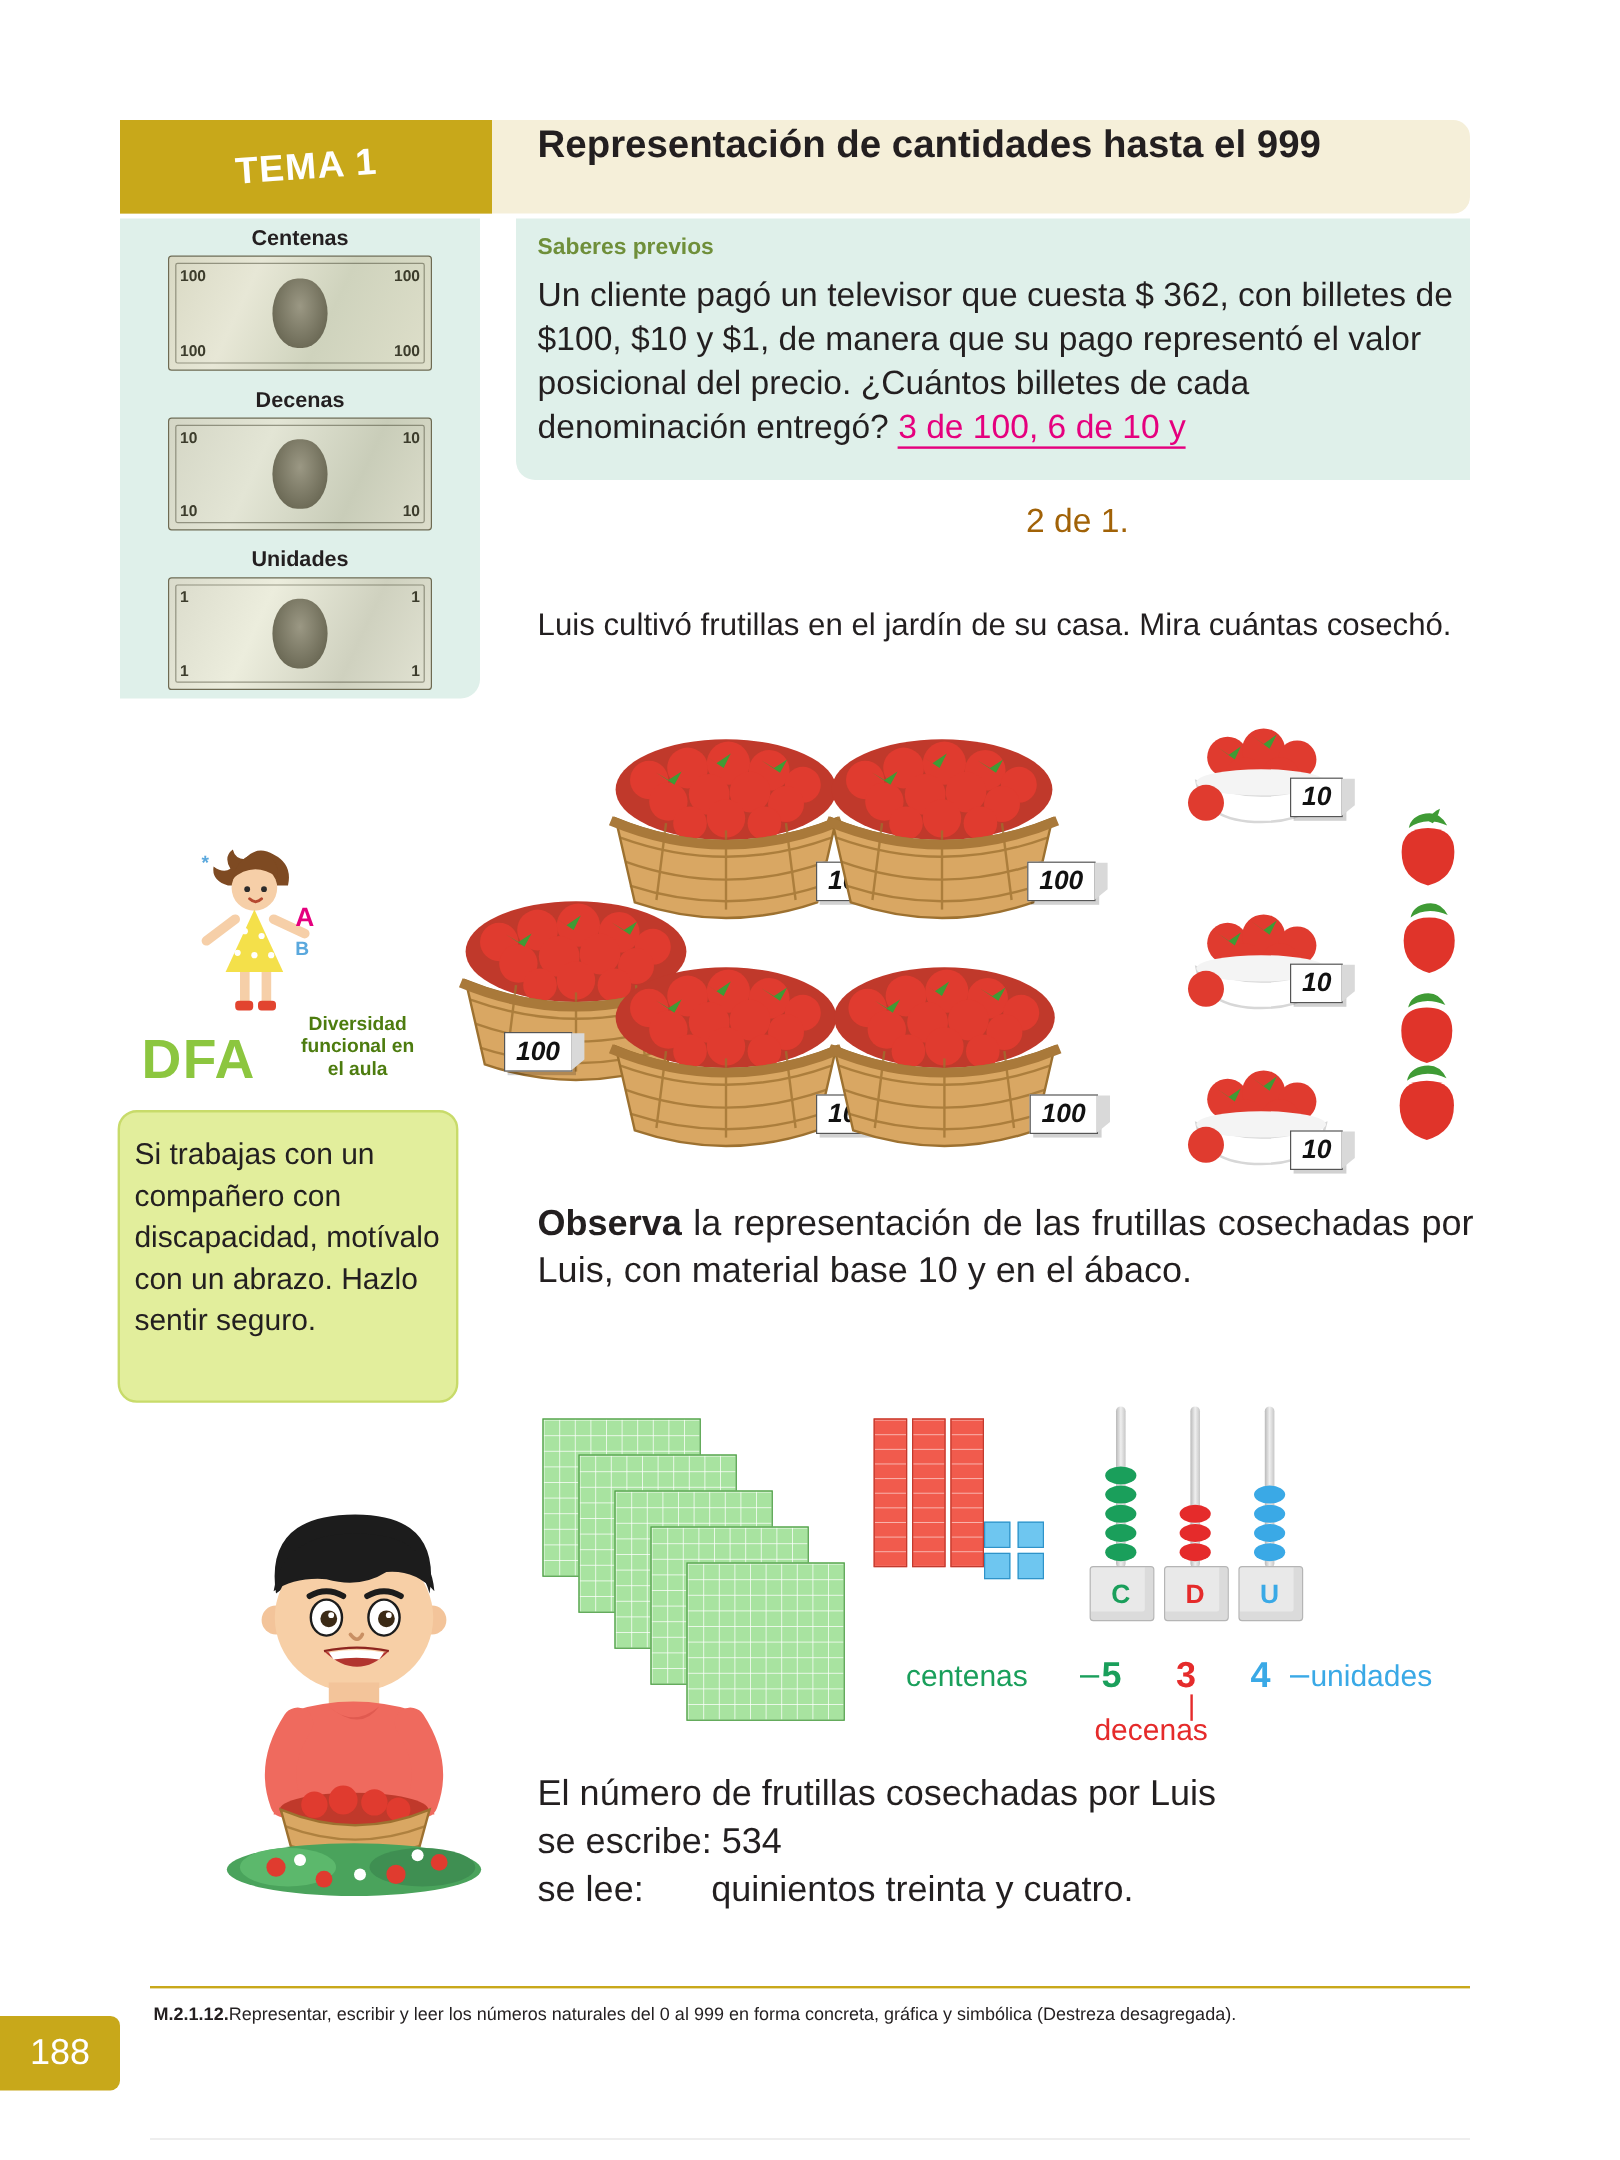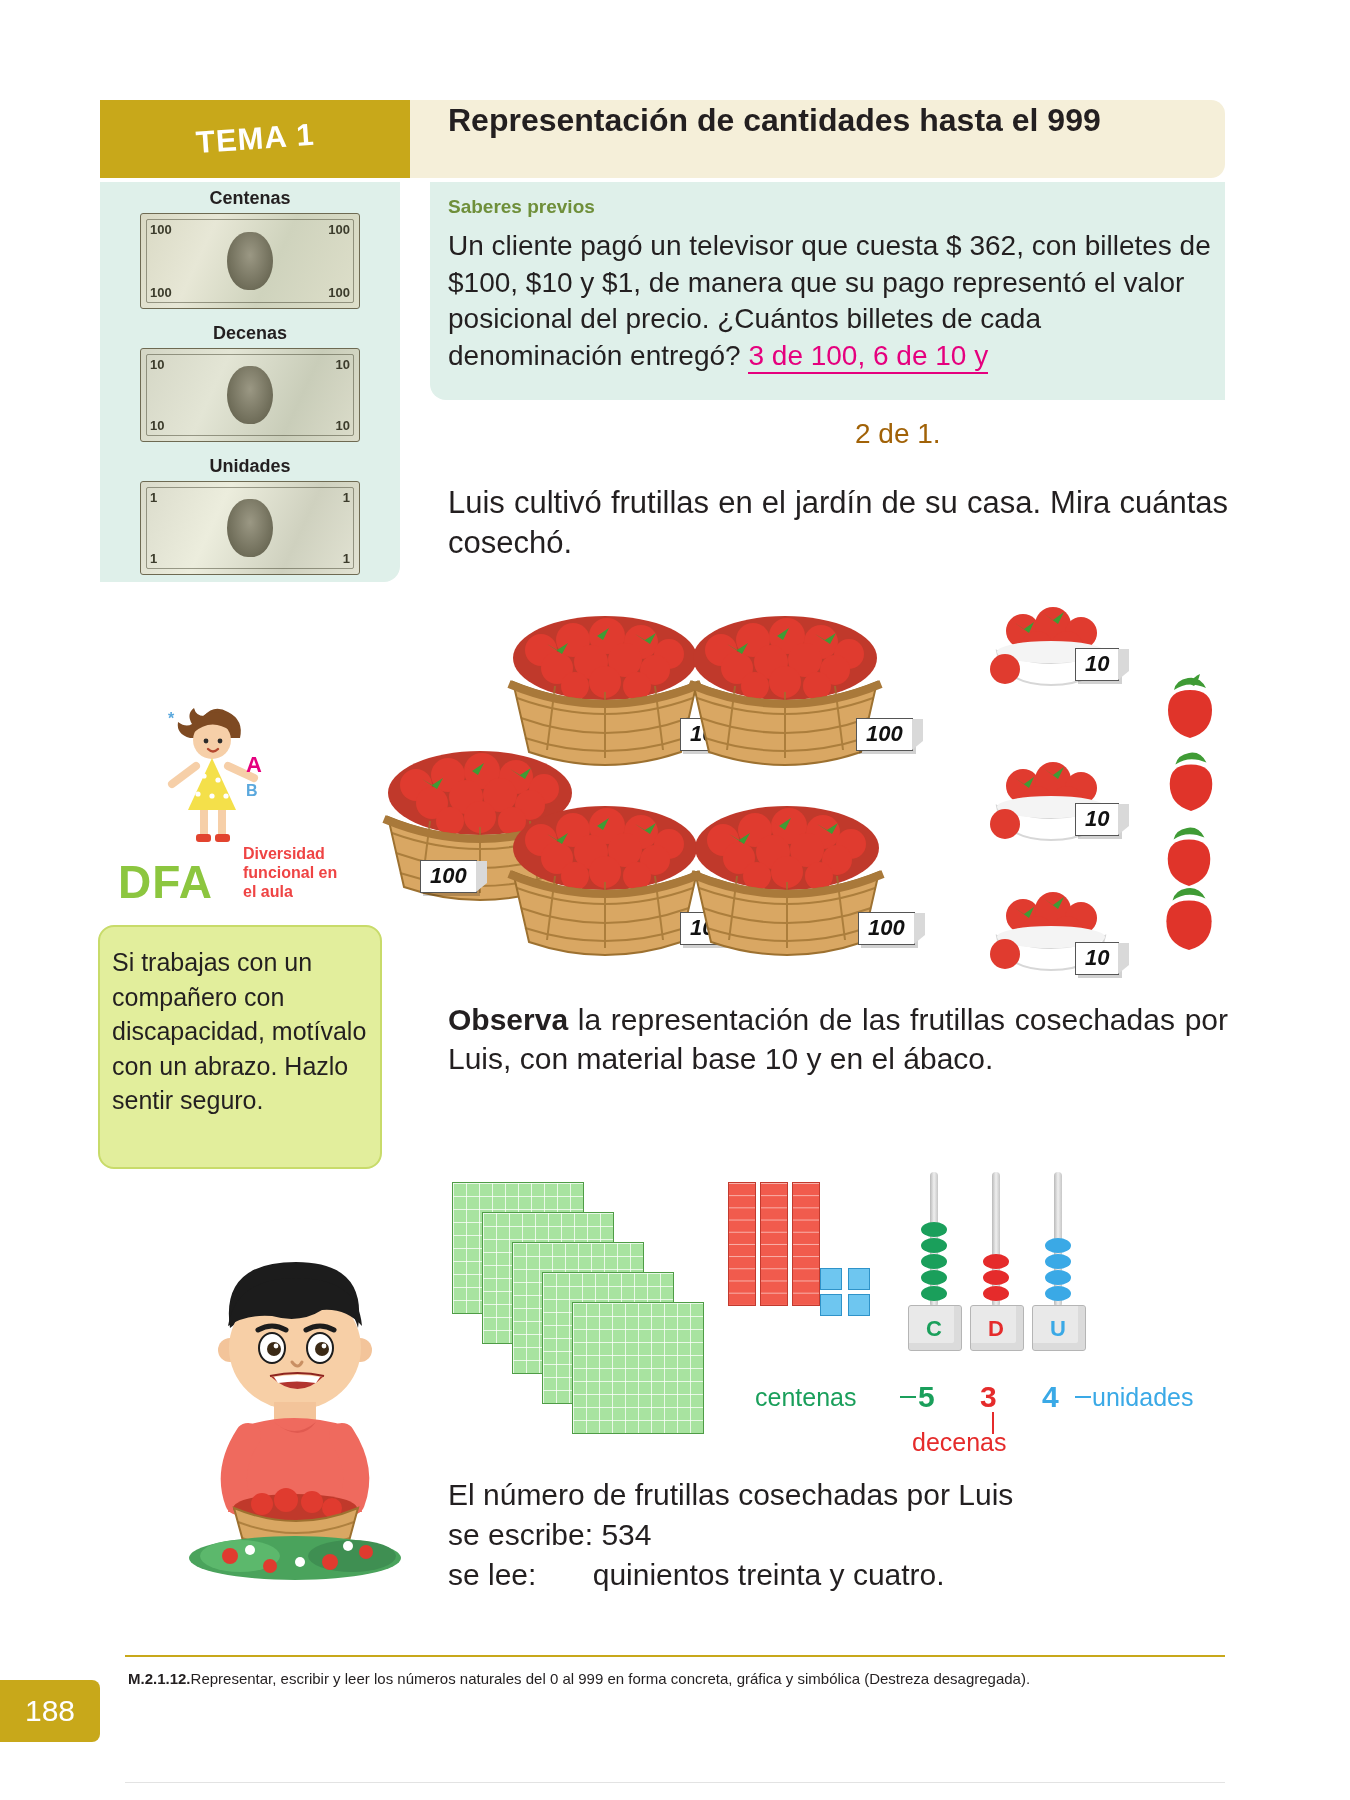--- a/index.html
+++ b/index.html
@@ -72,33 +72,33 @@
   }
   .answer{
     color:#e5007e;border-bottom:2px solid #e5007e;padding-bottom:1px;
   }
   .answer2{
     position:absolute;left:855px;top:418px;font-size:28px;color:#a16207;
   }
 
   
   .intro{
-    position:absolute;left:448px;top:483px;width:780px;
-    font-size:31px;line-height:1.28;text-align:justify;
+    position:absolute;left:448px;top:504px;width:780px;
+    font-size:26px;line-height:1.28;text-align:justify;
   }
 
   
   .dfa-girl{position:absolute;left:150px;top:700px;width:130px;height:150px;}
   .dfa-word{
     position:absolute;left:118px;top:855px;font-size:46px;font-weight:bold;color:#8cc63f;
     letter-spacing:1px;
   }
   .dfa-sub{
     position:absolute;left:243px;top:845px;width:110px;font-size:16px;line-height:1.18;
-    font-weight:bold;color:#ef4444;
+    font-weight:bold;color:#4d7c0f;text-align:center;
   }
   .dfa-box{
     position:absolute;left:98px;top:925px;width:280px;height:240px;
     background:#e2ee9c;border:2px solid #c8db6a;border-radius:16px;
   }
   .dfa-text{
     position:absolute;left:112px;top:945px;width:258px;font-size:25px;line-height:1.38;
     color:#231f20;
   }
 

